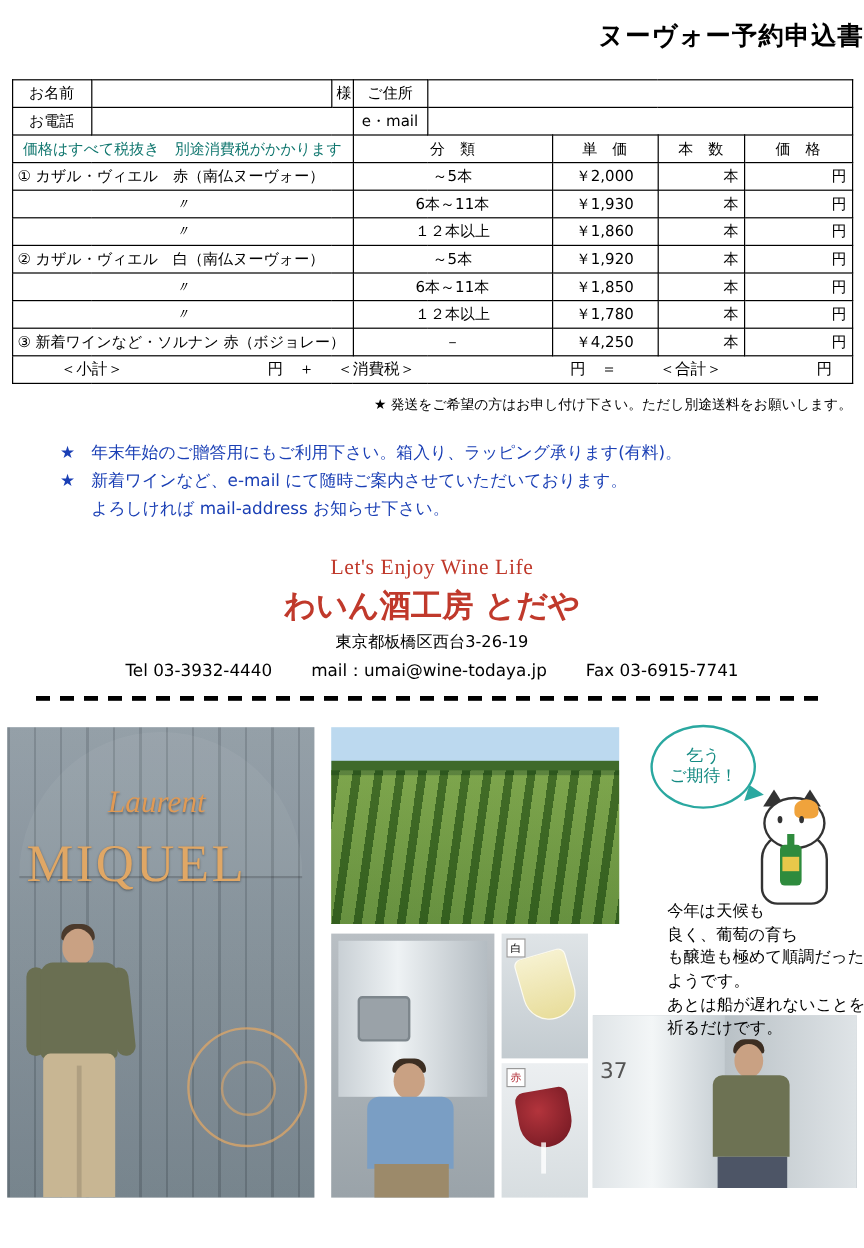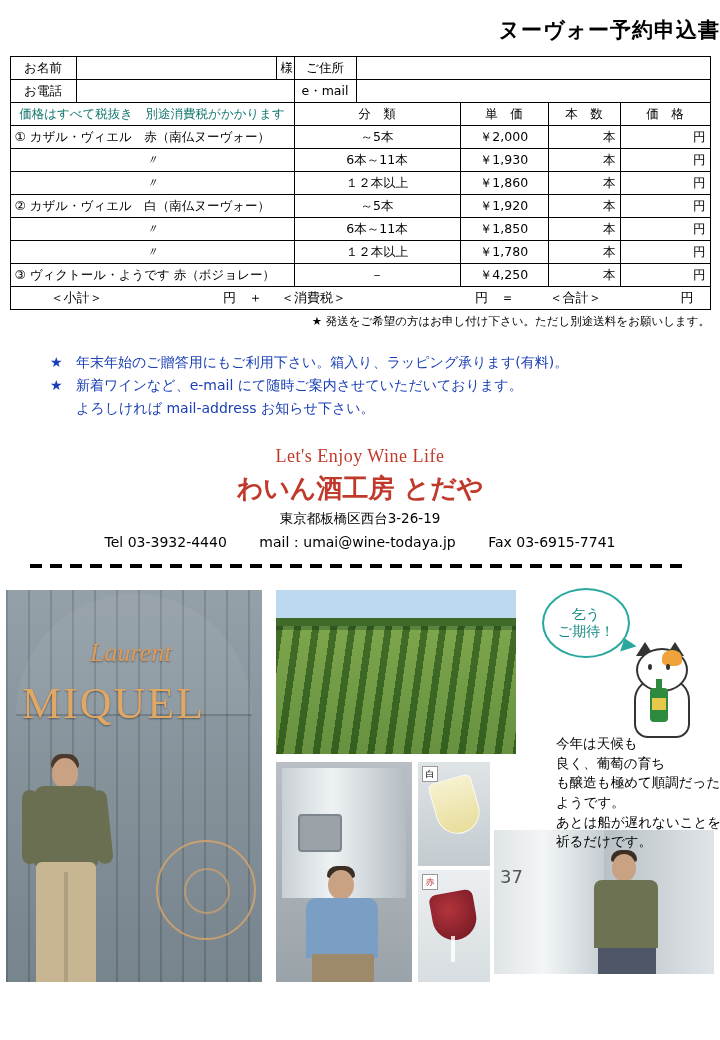--- a/index.html
+++ b/index.html
@@ -29,21 +29,21 @@
     letter-spacing: 1px;
     padding-top: 16px;
     padding-bottom: 12px;
     font-family: "DejaVu Sans", sans-serif;
   }
 
   
   table.form {
     border-collapse: collapse;
     width: 700px;
-    margin: 0 auto;
+    margin: 10px auto;
     table-layout: fixed;
   }
   table.form td {
     border: 1px solid #000;
     height: 22px;
     font-size: 12.5px;
     padding: 0 4px;
     font-family: "DejaVu Sans", sans-serif;
   }
   .c-center { text-align: center; }
@@ -408,21 +408,21 @@
         <td class="c-right nounit">円</td>
       </tr>
       <tr>
         <td colspan="3" class="ditto">〃</td>
         <td colspan="2" class="c-center">１２本以上</td>
         <td class="c-center">￥1,780</td>
         <td class="c-right nounit">本</td>
         <td class="c-right nounit">円</td>
       </tr>
       <tr>
-        <td colspan="3" class="itm">③ ヴィクトール・ようです 赤（ボジョレー）</td>
+        <td colspan="3" class="itm">③ 新着ワインなど・ソルナン 赤（ボジョレー）</td>
         <td colspan="2" class="c-center">－</td>
         <td class="c-center">￥4,250</td>
         <td class="c-right nounit">本</td>
         <td class="c-right nounit">円</td>
       </tr>
 
       <tr class="totalrow">
         <td colspan="8" style="padding:0 6px;">
           <div class="totalline">
             <span class="tl-a">＜小計＞</span>

